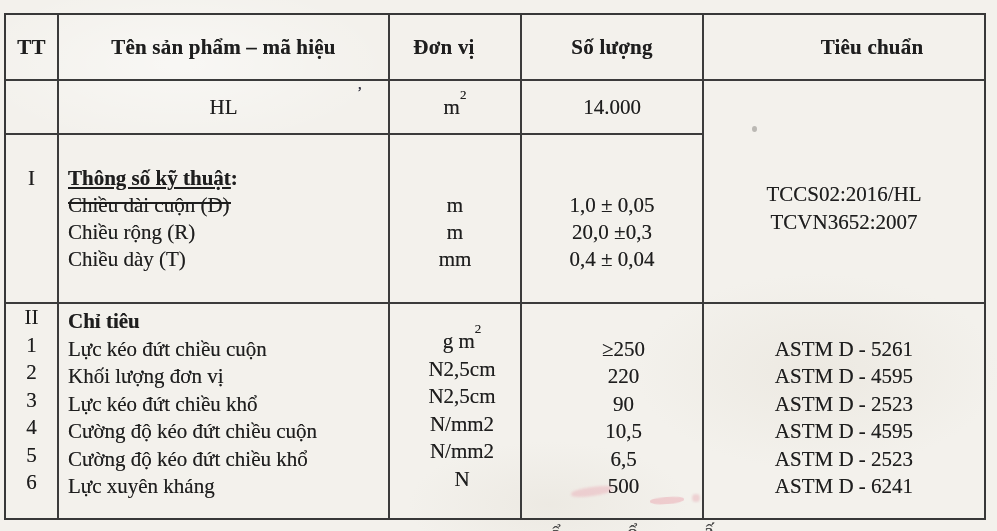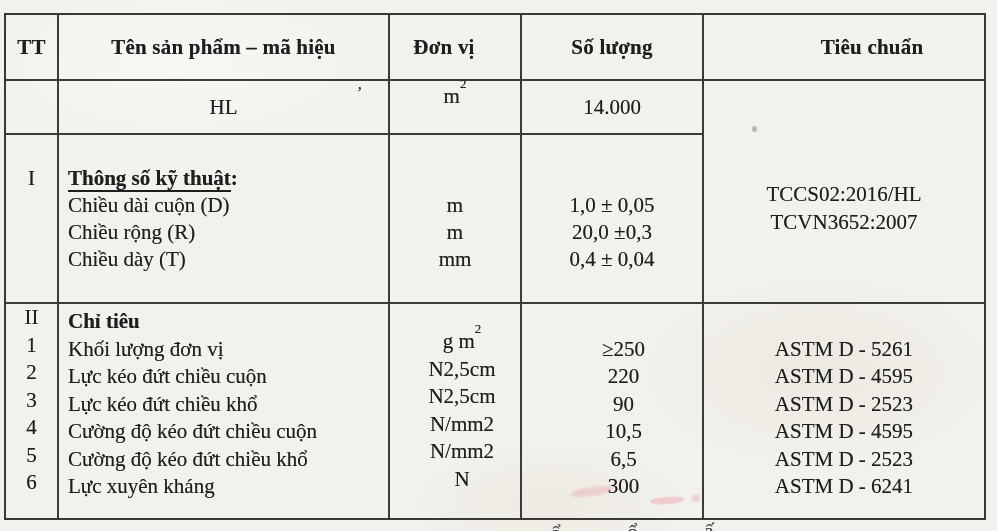--- a/index.html
+++ b/index.html
@@ -23,21 +23,21 @@
   .hline{position:absolute;height:2px;background:#3b3b3b;}
   .cell{position:absolute;box-sizing:border-box;}
   .cflex{display:flex;align-items:center;justify-content:center;text-align:left;}
   .hdr{font-weight:bold;font-size:21px;letter-spacing:.2px;}
   .body-txt{font-size:21px;}
   .lines27 .line{line-height:27px;height:27px;white-space:nowrap;}
   .lines275 .line{line-height:27.5px;height:27.5px;white-space:nowrap;}
   .left-col{text-align:left;}
   .ctr{text-align:center;}
   .sec-title{font-weight:bold;}
-  .sec-title .und{border-bottom:2px solid #1e1e1e;padding-bottom:0px;}
+  .sec-title .und{border-bottom:2px solid #1e1e1e;padding-bottom:12px;text-decoration:underline;}
   sup.s2{font-size:13px;position:relative;top:-7px;line-height:0;}
   .soft{text-shadow:0 0 .5px rgba(30,30,30,.55);}
   .artifact{position:absolute;pointer-events:none;}
   .pink1{left:571px;top:487px;width:42px;height:9px;border-radius:60%/50%;
          background:rgba(231,130,150,.28);filter:blur(1px);transform:rotate(-8deg);}
   .pink2{left:650px;top:497px;width:34px;height:7px;border-radius:60%/50%;
          background:rgba(228,120,140,.30);filter:blur(.6px);transform:rotate(-4deg);}
   .pink3{left:692px;top:494px;width:8px;height:8px;border-radius:50%;
          background:rgba(225,115,135,.25);filter:blur(1px);}
   .speck{left:752px;top:126px;width:5px;height:6px;border-radius:50%;
@@ -74,21 +74,21 @@
     <div class="cell cflex hdr" style="left:516px;top:0;width:180px;height:64px">
         <span>Số lượng</span>
       </div>
     <div class="cell cflex hdr" style="left:698px;top:0;width:336px;height:64px">
         <span>Tiêu chuẩn</span>
       </div>
 
     <div class="cell cflex body-txt" style="left:53px;top:66px;width:329px;height:52px">
         <span>HL</span>
       </div>
-    <div class="cell cflex body-txt" style="left:384px;top:55px;width:130px;height:52px">
+    <div class="cell cflex body-txt" style="left:384px;top:66px;width:130px;height:52px">
       <span><span>m</span><sup class="s2">2</sup></span>
     </div>
     <div class="cell cflex body-txt" style="left:516px;top:66px;width:180px;height:52px">
         <span>14.000</span>
       </div>
 
     <div class="cell body-txt lines27 ctr" style="left:0;top:120px;width:51px;padding-top:30px">
       <div class="line">I</div>
     </div>
 
@@ -121,22 +121,22 @@
       <div class="line">1</div>
       <div class="line">2</div>
       <div class="line">3</div>
       <div class="line">4</div>
       <div class="line">5</div>
       <div class="line">6</div>
     </div>
 
     <div class="cell body-txt lines275 left-col" style="left:53px;top:289px;width:329px;padding:4px 0 0 9px">
       <div class="line sec-title">Chỉ tiêu</div>
+      <div class="line">Lực kéo đứt chiều cuộn</div>
       <div class="line">Khối lượng đơn vị</div>
-      <div class="line">Lực kéo đứt chiều cuộn</div>
       <div class="line">Lực kéo đứt chiều khổ</div>
       <div class="line">Cường độ kéo đứt chiều cuộn</div>
       <div class="line">Cường độ kéo đứt chiều khổ</div>
       <div class="line">Lực xuyên kháng</div>
     </div>
 
     <div class="cell body-txt lines275 ctr" style="left:384px;top:285px;width:144px;padding-top:28px">
       <div class="line"><span>g m</span><sup class="s2">2</sup></div>
       <div class="line">N2,5cm</div>
       <div class="line">N2,5cm</div>
@@ -144,21 +144,21 @@
       <div class="line">N/mm2</div>
       <div class="line">N</div>
     </div>
 
     <div class="cell body-txt lines275 ctr" style="left:516px;top:289px;width:203px;padding-top:31.5px">
       <div class="line">≥250</div>
       <div class="line">220</div>
       <div class="line">90</div>
       <div class="line">10,5</div>
       <div class="line">6,5</div>
-      <div class="line">300</div>
+      <div class="line">500</div>
     </div>
 
     <div class="cell body-txt lines275 ctr" style="left:698px;top:289px;width:280px;padding-top:31.5px">
       <div class="line">ASTM D - 5261</div>
       <div class="line">ASTM D - 4595</div>
       <div class="line">ASTM D - 2523</div>
       <div class="line">ASTM D - 4595</div>
       <div class="line">ASTM D - 2523</div>
       <div class="line">ASTM D - 6241</div>
     </div>

